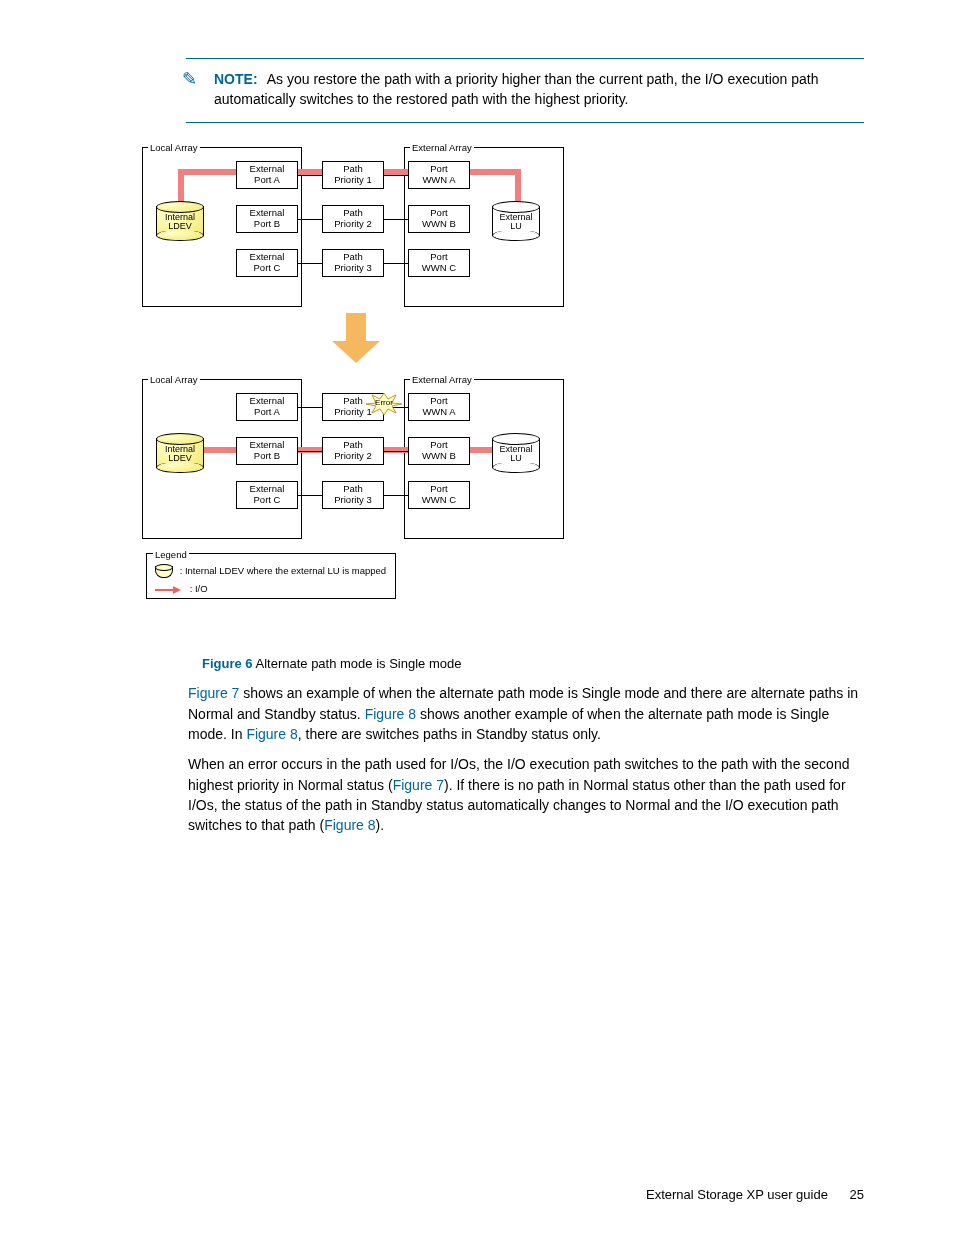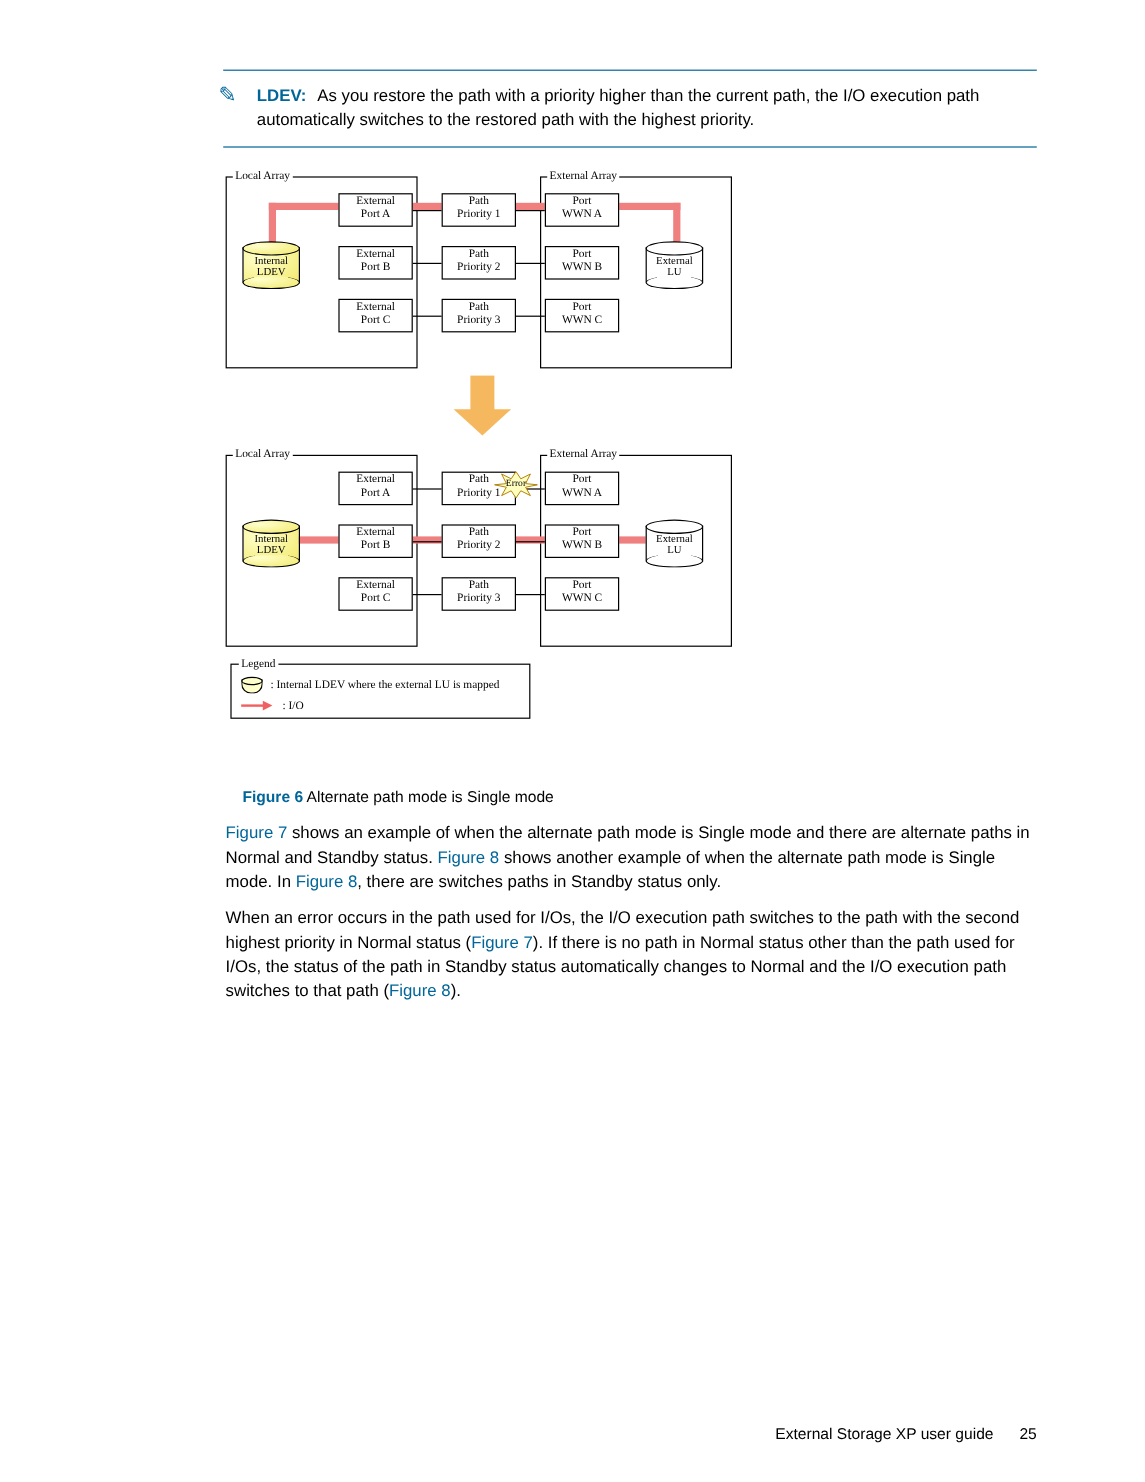--- a/index.html
+++ b/index.html
@@ -38,25 +38,25 @@
     color: #006699;
     font-weight: bold;
     margin-right: 6px;
   }
   .note-text { color:#000; }
   .note-body { padding-left: 28px; }
   .diagram {
     position: relative;
     width: 430px;
     height: 508px;
-    margin-left: 98px;
+    margin-left: 52px;
     margin-top: 6px;
     margin-bottom: 6px;
     font-size: 9.5px;
-    font-family: Liberation Serif, serif;
+    font-family: Liberation Sans, sans-serif;
   }
   .dbox { position:absolute; border:1px solid #000; background:#fff; box-sizing:border-box; }
   .dlabel { position:absolute; background:#fff; padding:0 2px; z-index:3; }
   .dcell { position:absolute; border:1px solid #000; background:#fff; box-sizing:border-box; text-align:center; padding-top:1px; line-height:1.2; }
   .cyl { position:absolute; }
   .cyl .body { position:absolute; left:0; top:5px; right:0; bottom:5px; border-left:1px solid #000; border-right:1px solid #000; }
   .cyl .top { position:absolute; left:0; top:0; right:0; height:10px; border:1px solid #000; border-radius:50%; }
   .cyl .bot { position:absolute; left:0; bottom:0; right:0; height:10px; border:1px solid #000; border-radius:50%; border-top:none; }
   .cyl .fill { background: radial-gradient(ellipse at 30% 30%, #ffffcc, #f2e96b); }
   .cyl .label { position:absolute; left:0; right:0; text-align:center; font-size:9px; line-height:1.1; }
@@ -88,21 +88,21 @@
   .footer .pn { margin-left: 18px; text-align: center; }
 </style>
 </head>
 <body>
 
 <div class="page">
 
   <div class="note-block">
     <span class="note-icon">✎</span>
     <div class="note-body">
-      <span class="note-label">LDEV:</span>
+      <span class="note-label">NOTE:</span>
       <span class="note-text">As you restore the path with a priority higher than the current path, the I/O execution path automatically switches to the restored path with the highest priority.</span>
     </div>
   </div>
 
   <div class="diagram">
 
     <div class="dbox" style="left:0; top:6px; width:160px; height:160px;"></div>
     <span class="dlabel" style="left:6px; top:0;">Local Array</span>
 
     <div class="dbox" style="left:262px; top:6px; width:160px; height:160px;"></div>

